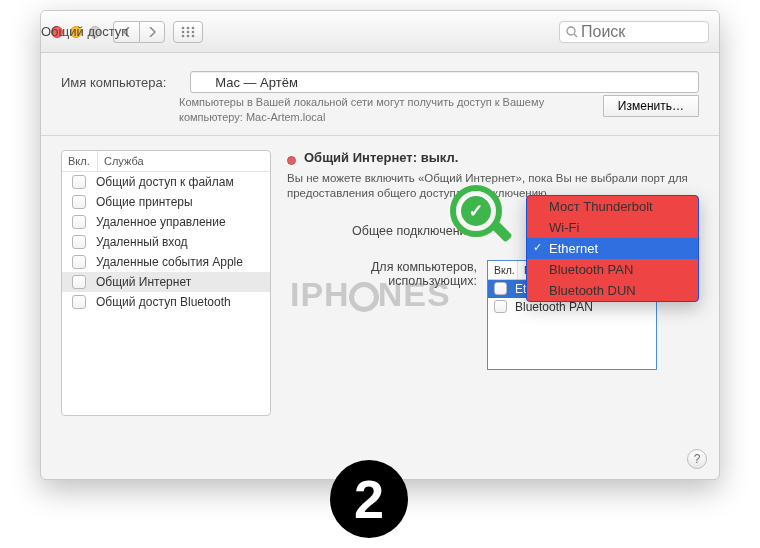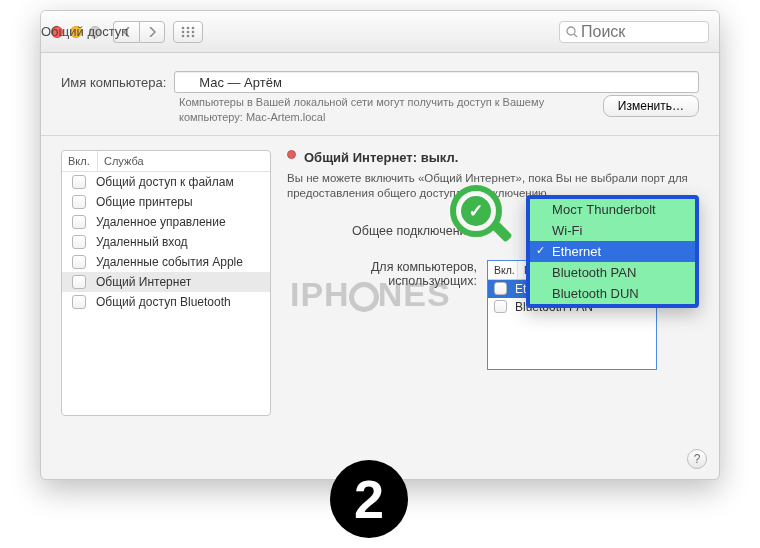--- a/index.html
+++ b/index.html
@@ -59,33 +59,33 @@
     font-size:13px; color:#4a4a4a; pointer-events:none;
   }
   .search-wrap {
     margin-left:auto; width:150px; height:22px;
     background:#fff; border:1px solid #cfcfcf; border-radius:4px;
     display:flex; align-items:center; padding:0 6px; color:#9a9a9a;
   }
   .search-wrap svg { flex:0 0 auto; margin-right:3px; }
   .search-wrap input { border:none; outline:none; font-size:16px; width:100%; background:transparent; color:#555; }
   .content { padding: 14px 20px 16px 20px; }
-  .row1 { display:flex; align-items:center; gap:8px; margin: 4px 0 2px 0;}
+  .row1 { display:flex; align-items:center; gap:24px; margin: 4px 0 2px 0;}
   .row1 label { color:#4c4c4c; font-size:13px; text-align:right; }
   .text-input {
     flex:1; height:22px; background:#fff; border:1px solid #bdbdbd;
     border-radius:3px; padding:0 24px; font-size:13px; color:#333;
     box-shadow: inset 0 1px 1px rgba(0,0,0,.07);
   }
   .sub-row { display:flex; align-items:flex-start; margin-top:2px; }
   .sub-text { font-size:11px; color:#747474; margin-left:118px; line-height:1.35; flex:1; }
   .edit-btn {
     height:22px; padding:0 14px;
     background:linear-gradient(#fff,#f0f0f0);
-    border:1px solid #bdbdbd; border-radius:8px;
+    border:1px solid #bdbdbd; border-radius:1px;
     font-size:12px; cursor:pointer; margin-left:11px;
   }
   .body-sep { height:1px; background:#d7d7d7; margin:10px -20px 0 -20px; }
   .body { display:flex; padding-top:14px; gap:16px; }
   .services {
     width:210px; height:266px;
     background:#fff; border:1px solid #c7c7c7; border-radius:4px;
     overflow:hidden;
   }
   .srv-head { display:flex; border-bottom:1px solid #e2e2e2; font-size:11px; color:#555; }
@@ -96,39 +96,39 @@
   .srv-row.sel { background:#e9e9e9; }
   .chk {
     width:14px; height:14px; border:1px solid #b7b7b7; border-radius:3px;
     background:linear-gradient(#fff,#f2f2f2);
     margin-left:4px; margin-right:10px; flex:0 0 auto;
     display:flex; align-items:center; justify-content:center;
   }
   .chk.on { background:linear-gradient(#5aa4f6,#2f7de0); border-color:#2f6fc8; }
   .chk.on::after { content:"✓"; color:#fff; font-size:10px; line-height:1; }
   .right { flex:1; position:relative; }
-  .status-line { display:flex; align-items:flex-start; gap:8px; font-size:13px; margin-bottom:6px; }
+  .status-line { display:flex; align-items:flex-end; gap:8px; font-size:13px; margin-bottom:6px; }
   .dot { width:9px; height:9px; border-radius:50%; background:#e06161; border:1px solid #c65353; }
   .status-line strong { font-weight:600; }
   .desc { font-size:11.5px; color:#555; line-height:1.35; }
   .form-row { display:flex; align-items:center; gap:10px; margin-top:22px; }
   .form-row .lbl { width:190px; text-align:right; font-size:12.5px; color:#444; }
   .ports-box {
     border:1px solid #4c8de0; width:170px; height:110px;
     background:#fff; position:relative;
   }
   .ports-head { display:flex; border-bottom:1px solid #cfcfcf; font-size:10.5px; }
   .ports-head div { padding:3px 6px; }
   .ports-head .p1{ width:30px; border-right:1px solid #e6e6e6;}
   .ports-row { display:flex; align-items:center; padding:2px 6px; font-size:12px; }
   .ports-row.sel { background:#3074d8; color:#fff; }
   .ports-row .chk { width:13px; height:13px; margin-left:0; margin-right:8px; }
   .dropdown {
     position:absolute; top:45px; right:0; width:173px;
-    background:#86efac; border:4px solid #1d4ed8; border-radius:4px;
+    background:#ef4444; border:1px solid #1d4ed8; border-radius:4px;
     box-shadow:0 6px 18px rgba(0,0,0,.25);
     z-index:30; overflow:hidden;
   }
   .dd-item { font-size:13px; padding:3px 8px 3px 22px; position:relative; }
   .dd-item.sel { background:#2f6fe0; color:#fff; }
   .dd-item.sel::before { content:"✓"; position:absolute; left:6px; top:3px; font-size:11px; }
   .help-btn {
     position:absolute; right:12px; bottom:10px;
     width:20px; height:20px; border-radius:50%;
     background:linear-gradient(#fff,#e8e8e8); border:1px solid #bdbdbd;

